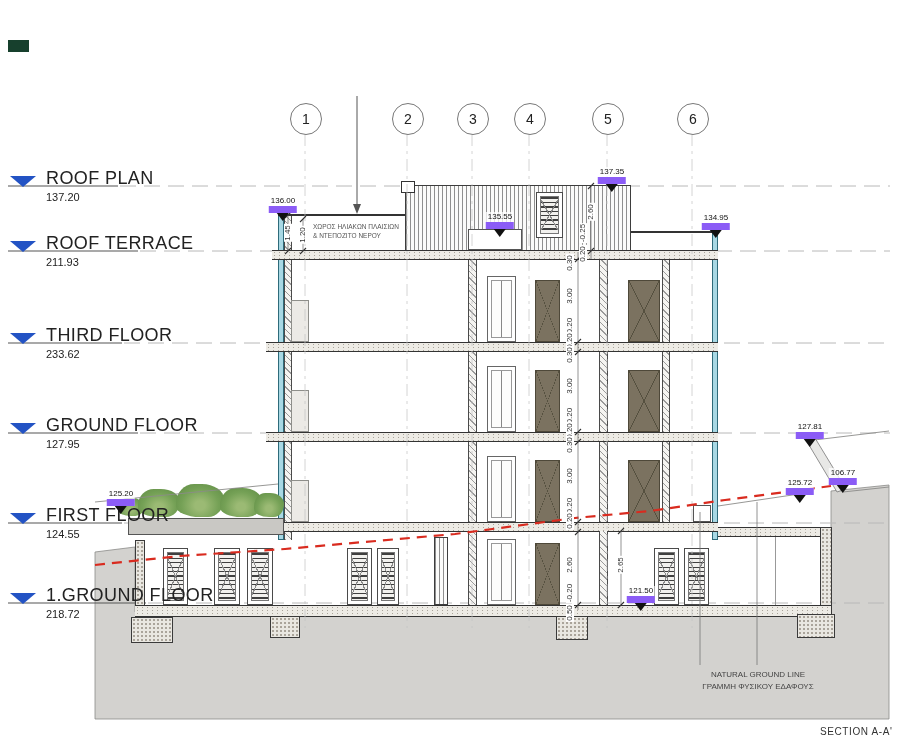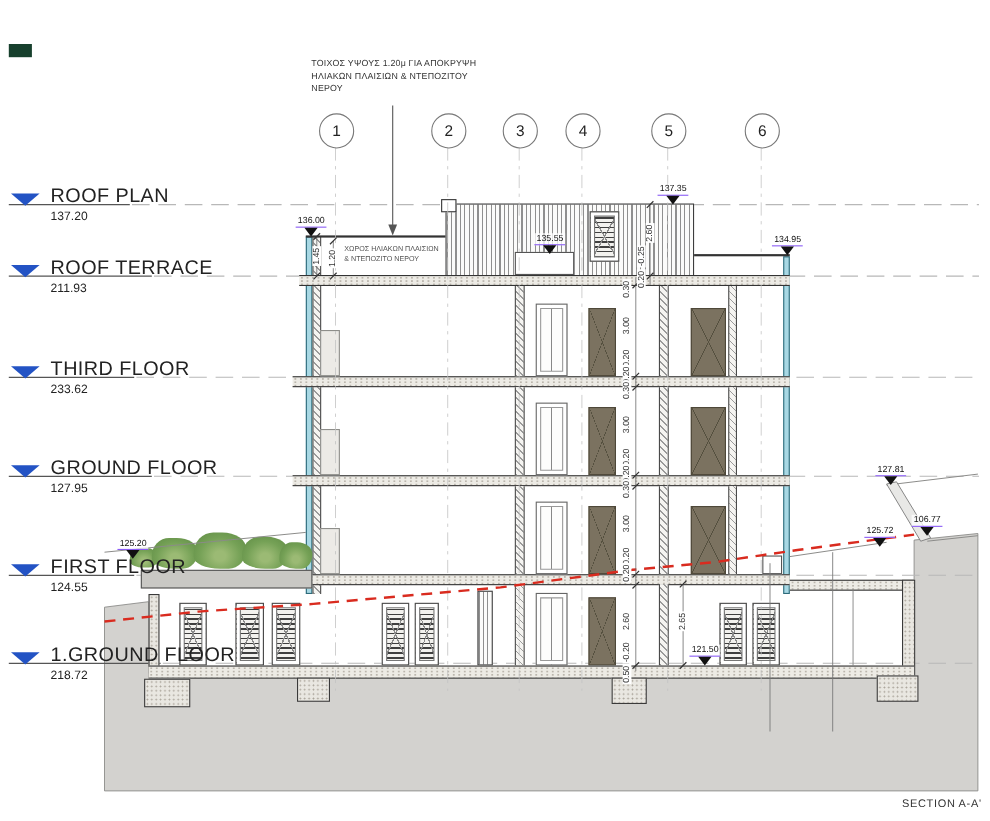--- a/index.html
+++ b/index.html
@@ -75,21 +75,21 @@
 
   
   .bubble {
     position:absolute; top:103px; width:30px; height:30px; border:1px solid #787878;
     border-radius:50%; background:#fff; display:flex; align-items:center; justify-content:center;
     font-size:14px; z-index:3;
   }
 
   
   .spot { position:absolute; transform:translateX(-50%); display:flex; flex-direction:column; align-items:center; z-index:4; }
-  .spot-num { font-size:8px; color:#111; border-bottom:1px solid #8b5cf6; padding:0 2px 1px; white-space:nowrap; background:rgba(255,255,255,.75); }
+  .spot-num { font-size:8px; color:#111; border-bottom:7px solid #8b5cf6; padding:0 2px 1px; white-space:nowrap; background:rgba(255,255,255,.75); }
   .spot-tri { width:0; height:0; border-left:6px solid transparent; border-right:6px solid transparent; border-top:8px solid #111; }
 
   
   .dim {
     position:absolute; z-index:4; font-size:8px; color:#333; white-space:nowrap;
     transform:translate(-50%,-50%) rotate(-90deg); background:#fff; padding:0 1px; line-height:1;
   }
 
   .ann  { position:absolute; z-index:4; font-size:8px; color:#333; line-height:1.45; letter-spacing:.2px; }
   .terr-ann { position:absolute; z-index:4; font-size:6.5px; color:#555; line-height:1.4; }
@@ -363,17 +363,20 @@
   <span class="dim" style="left:570px;top:445px">0.30</span>
   <span class="dim" style="left:570px;top:476px">3.00</span>
   <span class="dim" style="left:570px;top:507px">-0.20</span>
   <span class="dim" style="left:570px;top:521px">0.20</span>
 
   <span class="dim" style="left:570px;top:565px">2.60</span>
   <span class="dim" style="left:570px;top:593px">-0.20</span>
   <span class="dim" style="left:570px;top:613px">0.50</span>
   <span class="dim" style="left:621px;top:565px">2.65</span>
 
-  <div class="ann" style="left:283px;top:52px;width:172px">ΤΟΙΧΟΣ ΥΨΟΥΣ 1.20μ ΓΙΑ ΑΠΟΚΡΥΨΗ ΗΛΙΑΚΩΝ ΠΛΑΙΣΙΩΝ &amp; ΝΤΕΠΟΖΙΤΟΥ ΝΕΡΟΥ</div>
   <div class="terr-ann" style="left:313px;top:222px;width:88px">ΧΩΡΟΣ ΗΛΙΑΚΩΝ ΠΛΑΙΣΙΩΝ &amp; ΝΤΕΠΟΖΙΤΟ ΝΕΡΟΥ</div>
+  <div class="ground-ann" style="left:693px;top:669px">
+    <div>NATURAL GROUND LINE</div>
+    <div>ΓΡΑΜΜΗ ΦΥΣΙΚΟΥ ΕΔΑΦΟΥΣ</div>
+  </div>
   <div class="sec-title" style="left:820px;top:726px">SECTION A-A'</div>
 
 </div>
 
 </body></html>

